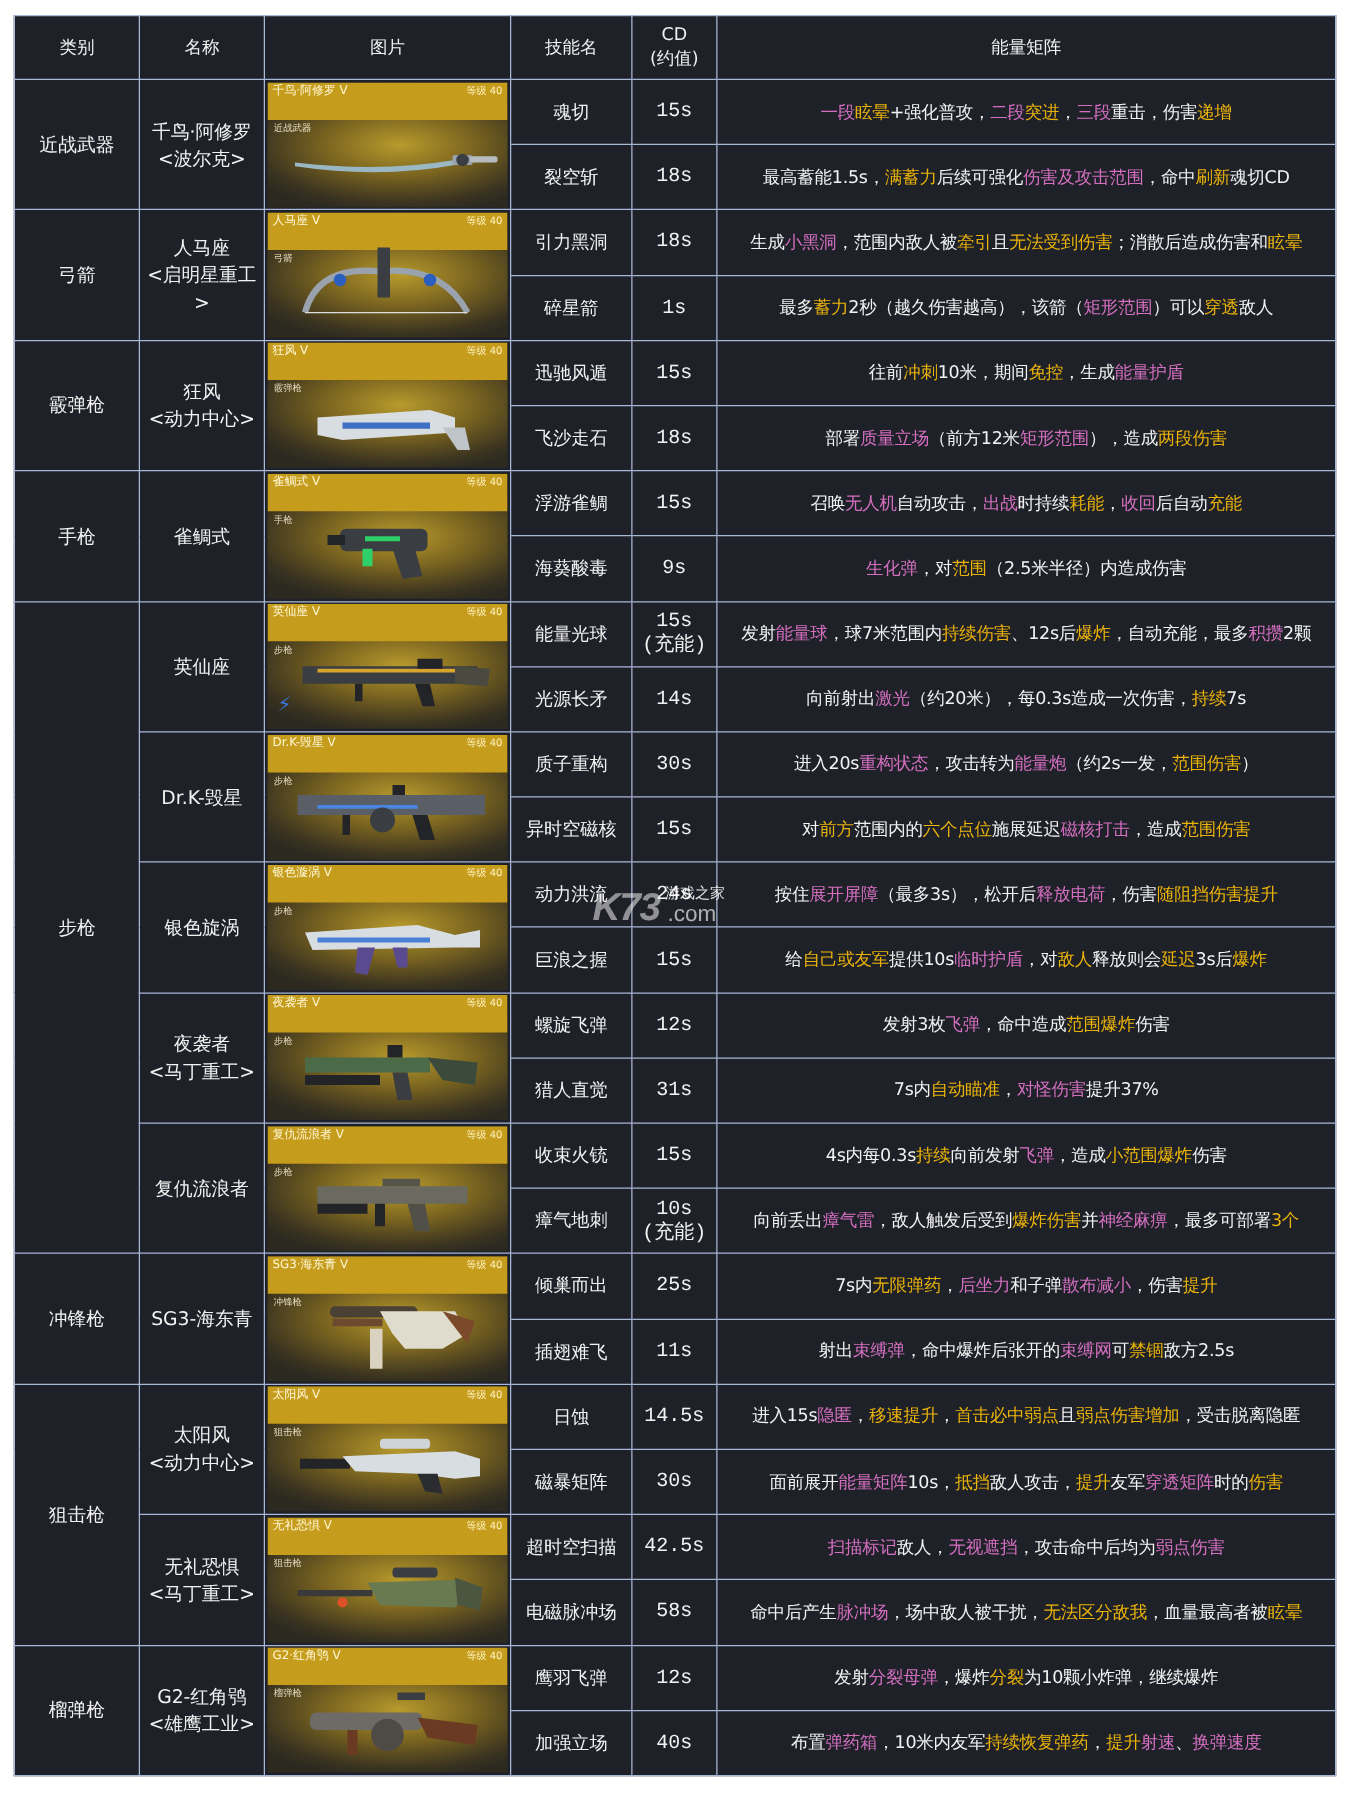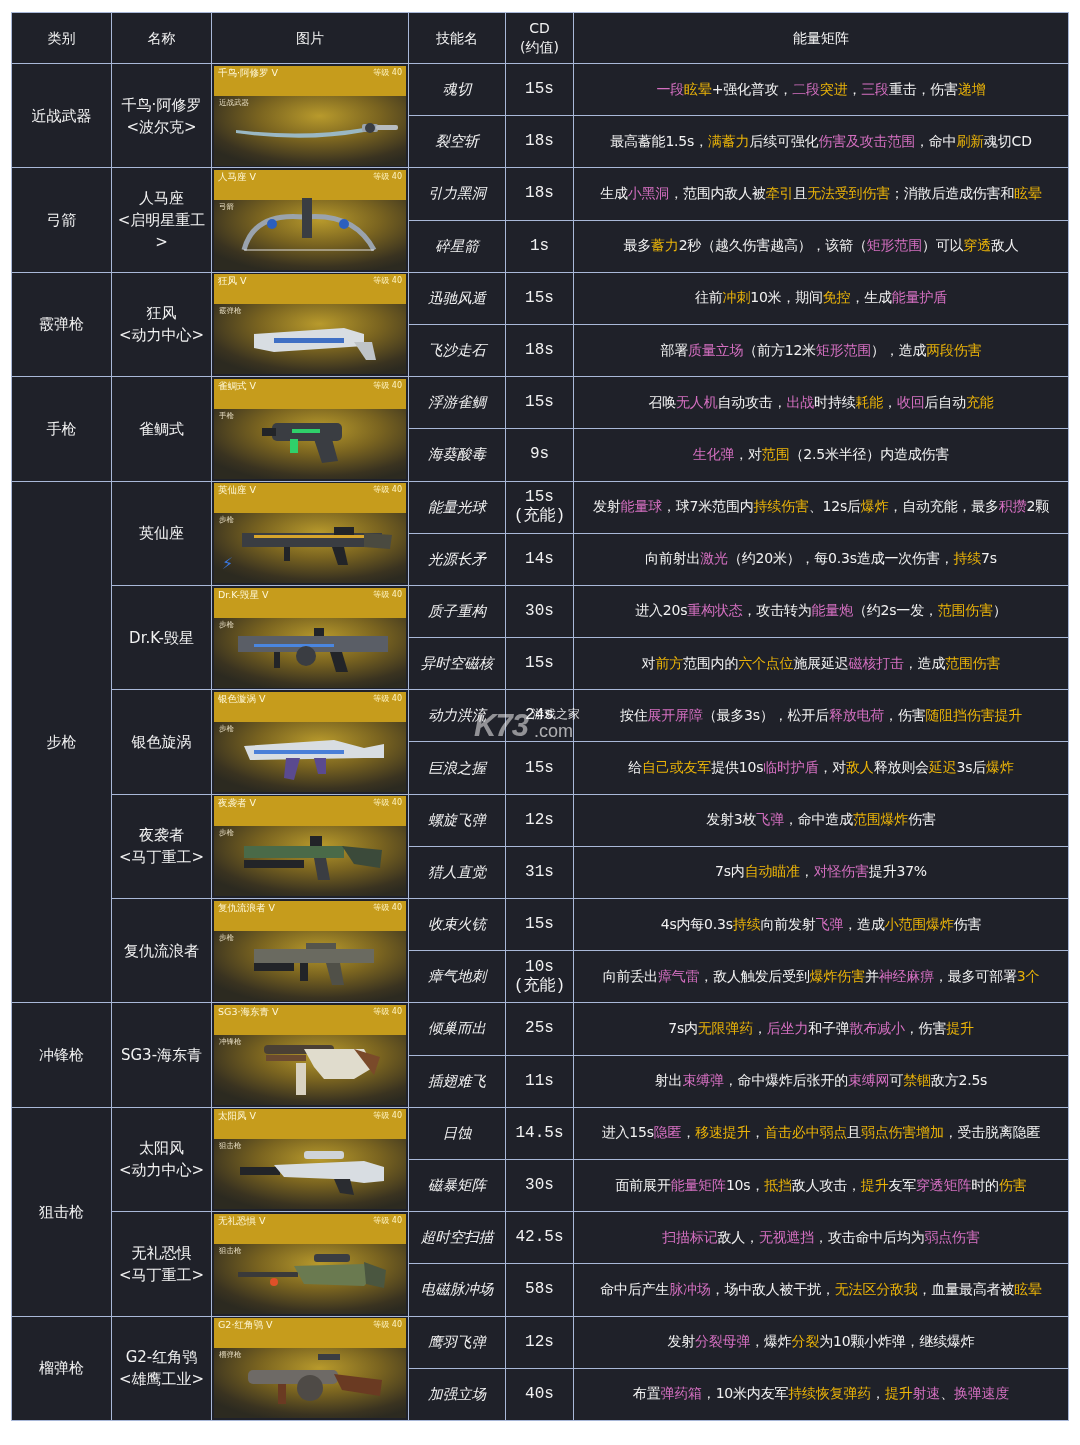--- a/index.html
+++ b/index.html
@@ -11,21 +11,21 @@
     background: #1f2129; color: #f2f2f2;
   }
   table.main td, table.main th {
     border: 1.5px solid #a9b8d8;
     text-align: center; vertical-align: middle;
     padding: 0; font-weight: normal;
   }
   th { height: 50px; font-size: 14px; line-height: 19px; }
   td.skillrow { height: 51.2px; }
   td.cat, td.name { font-size: 15px; line-height: 22px; }
-  td.skill { font-size: 14.5px; font-style: italic; }
+  td.skill { font-size: 14.5px; }
   td.cd { font-size: 16px; line-height: 19px; font-family: Liberation Mono, monospace; }
   td.desc { font-size: 14px; letter-spacing: -0.2px; white-space: nowrap; }
   .pink { color: #d46fc0; }
   .orange { color: #eab308; }
   td.imgcell { padding: 2px 2px; }
   .card {
     width: 192px; height: 100px; margin: 0 auto; position: relative;
     background: radial-gradient(ellipse 70% 55% at 55% 50%, #b89a2c 0%, #7a6420 45%, #3a3320 85%, #2c2a20 100%);
     overflow: hidden; text-align: left;
   }

